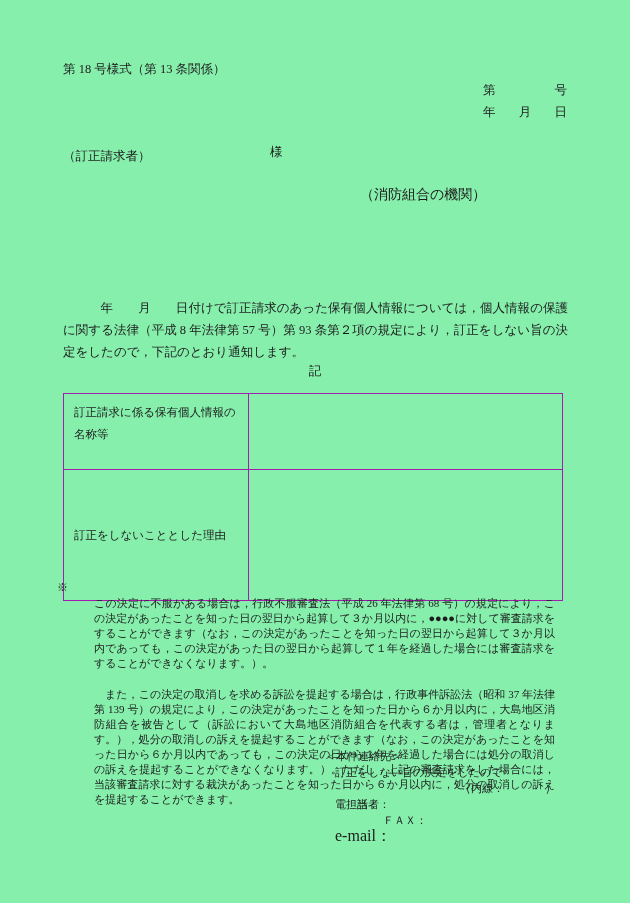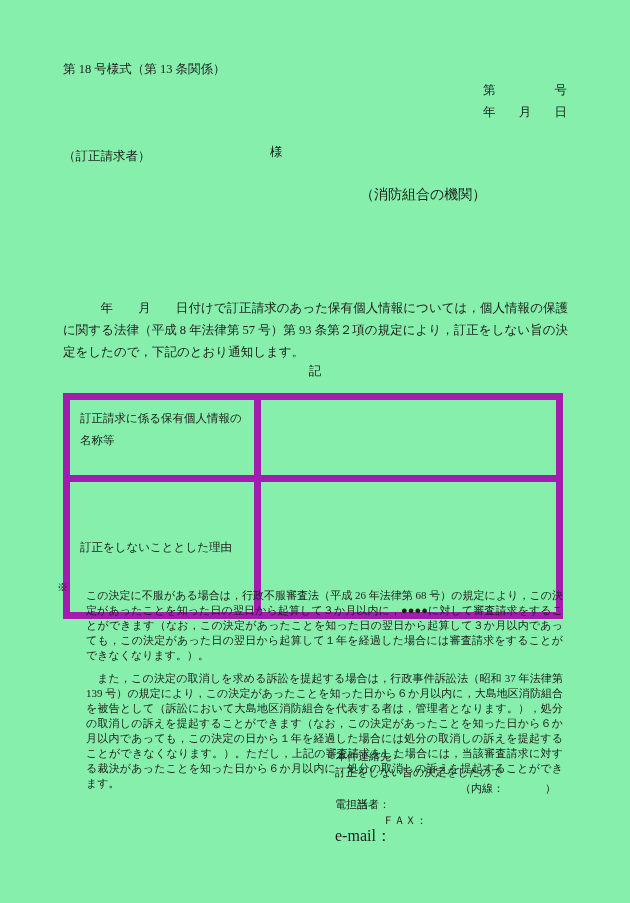--- a/index.html
+++ b/index.html
@@ -48,38 +48,38 @@
     left: 0; top: 363px; width: 630px;
     text-align: center; font-size: 12.5px;
   }
 
   .info-table {
     position: absolute; left: 63px; top: 393px;
     width: 500px; height: 182px;
     border-collapse: collapse; table-layout: fixed;
   }
   .info-table td {
-    border: 7px solid #a21caf;
+    border: 1px solid #a21caf;
     font-size: 11.5px; line-height: 22px;
     padding: 6px 10px;
     vertical-align: middle;
     word-break: break-all;
   }
   .info-table .label-col { width: 164px; }
   .info-table .row-name td { height: 62px; vertical-align: top; padding-top: 7px; }
   .info-table .row-reason td { height: 118px; }
 
   .note-marker { left: 57px; top: 580px; font-size: 11px; line-height: 15px; }
   .notes-block {
     left: 78px; top: 580px; width: 493px;
     font-size: 11px; line-height: 15px;
     text-align: justify; white-space: normal;
     word-break: break-all;
   }
-  .notes-block p { margin: 8px; }
+  .notes-block p { margin: 16px; }
 
   .contact-heading { left: 325px; top: 748px; font-size: 11px; line-height: 16px; }
   .contact-organization { left: 335px; top: 764px; font-size: 11px; line-height: 16px; }
   .contact-person-line { left: 335px; top: 780px; width: 215px; height: 16px; font-size: 11px; line-height: 16px; }
   .contact-person-line .ext-prefix { position: absolute; left: 125px; top: 0; }
   .contact-person-line .ext-suffix { position: absolute; left: 210px; top: 0; }
   .contact-phone { left: 335px; top: 796px; font-size: 11px; line-height: 16px; }
   .contact-fax   { left: 335px; top: 812px; font-size: 11px; line-height: 16px; margin-left: 48px; }
   .contact-email { left: 335px; top: 828px; font-size: 16px; line-height: 16px; }
 </style>

